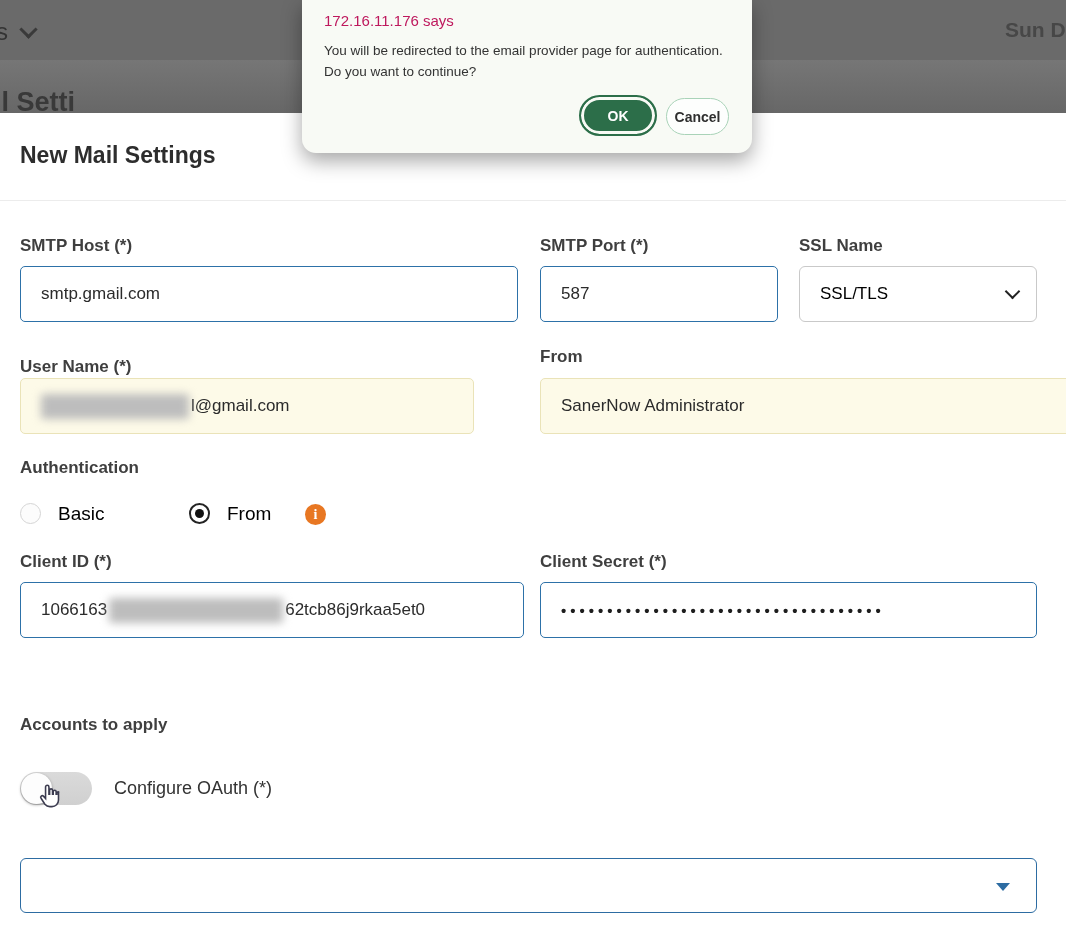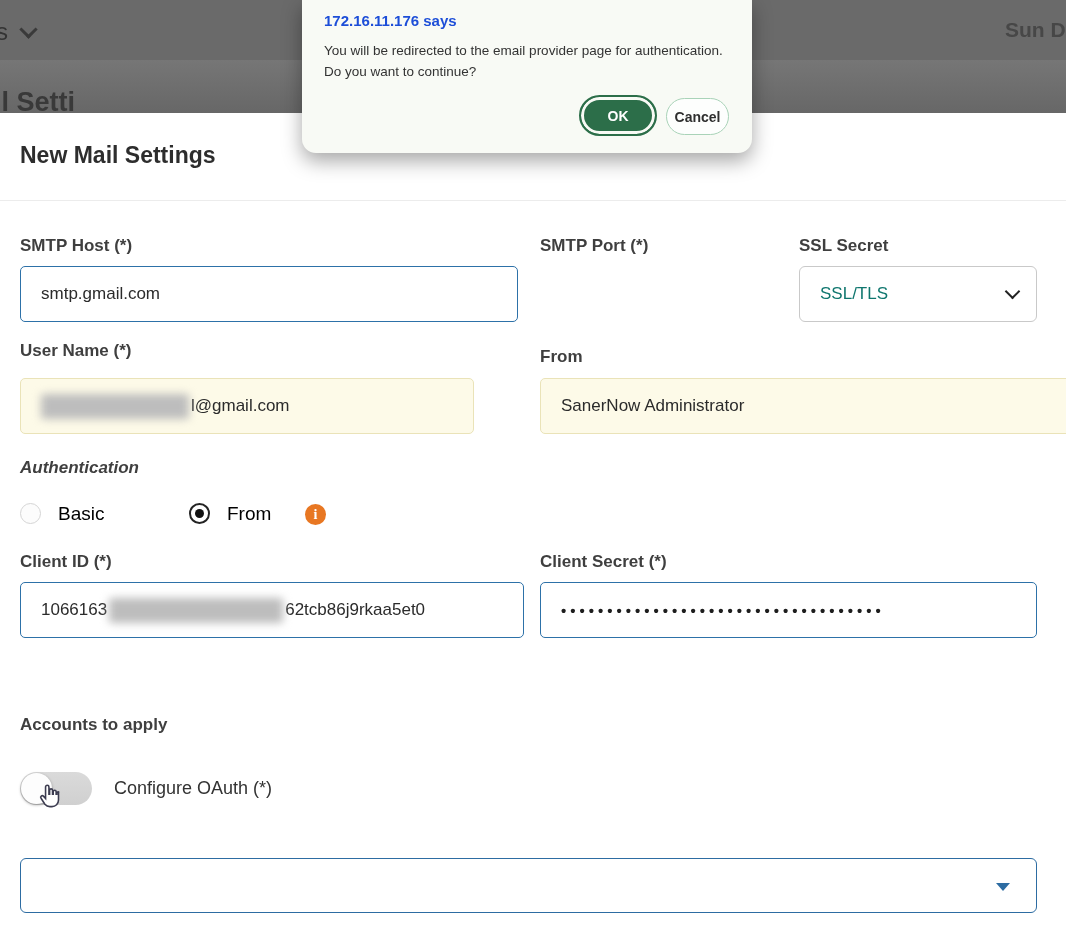--- a/index.html
+++ b/index.html
@@ -23,21 +23,21 @@
   #modal-divider { left:0; top:87px; width:1066px; border-top:1px solid #ececec; }
 
   .field-label { font-size:17px; font-weight:bold; color:#3f3f3f; white-space:nowrap; }
   .input { position:absolute; height:56px; background:#fff; border:1.5px solid #2d71a8;
     border-radius:5px; font-size:17px; color:#2b2b2b; display:flex; align-items:center;
     padding:11px 20px; overflow:hidden; white-space:nowrap;text-align:right; }
   .input.yellow { background:#fdfae8; border:1px solid #eae3b8; }
   .redact { display:inline-block; background:#bdbdbd; border-radius:3px; filter:blur(4px); }
 
   .select-box { position:absolute; height:56px; background:#fff; border:1px solid #c9c9c9;
-    border-radius:6px; font-size:17px; color:#0f766e; display:flex; align-items:center;
+    border-radius:6px; font-size:17px; color:#000000; display:flex; align-items:center;
     justify-content:space-between; padding:0 18px 0 20px; cursor:pointer; }
   .select-chev { width:11px; height:11px; border-right:2.5px solid #222;
     border-bottom:2.5px solid #222; transform:rotate(45deg); margin-top:-5px; }
 
   .radio { position:absolute; width:21px; height:21px; border-radius:50%; background:#fcfcfc;
     border:1.5px solid #d5d5d5; }
   .radio.checked { border:2px solid #232323; background:#fff; display:flex;
     align-items:center; justify-content:center; }
   .radio.checked::after { content:""; width:9px; height:9px; border-radius:50%; background:#111; }
   .radio-label { position:absolute; font-size:19px; color:#000000; }
@@ -55,21 +55,21 @@
 
   #accounts-dropdown { left:20px; top:745px; width:1017px; height:55px; border:1.5px solid #2d6ca2;
     border-radius:6px; background:#fff; cursor:pointer; }
   #accounts-caret { position:absolute; right:26px; top:24px; width:0; height:0;
     border-left:7px solid transparent; border-right:7px solid transparent;
     border-top:8px solid #2d6ca2; }
 
   
   #browser-dialog { left:302px; top:0; width:450px; height:153px; background:#f8faf5;
     border-radius:0 0 14px 14px; box-shadow:0 8px 20px rgba(0,0,0,.35); z-index:10; }
-  #dialog-title { left:22px; top:12px; font-size:15px; font-weight:bold; color:#1d4ed8; }
+  #dialog-title { left:22px; top:12px; font-size:15px; font-weight:normal; color:#be185d; }
   .dialog-msg { left:22px; font-size:13.5px; color:#333; }
   #dialog-ok { position:absolute; left:277px; top:95px; width:78px; height:41px; border-radius:21px;
     background:#2c6e49; border:2px solid #2c6e49; box-shadow:inset 0 0 0 3px #f8faf5;
     color:#fff; font-weight:bold; font-size:14px; cursor:pointer;
     font-family:"Liberation Sans", sans-serif; }
   #dialog-cancel { position:absolute; left:364px; top:98px; width:63px; height:37px; border-radius:19px;
     background:#fdfefd; border:1px solid #a9d3b8; color:#2f2f2f; font-weight:bold; font-size:14px;
     cursor:pointer; font-family:"Liberation Sans", sans-serif; }
 
   #cursor { position:absolute; left:36px; top:670px; width:27px; height:27px; z-index:20; pointer-events:none; }
@@ -84,42 +84,45 @@
 <div class="abs" id="backdrop-mid">
   <span class="abs" id="page-title-fragment">il Setti</span>
 </div>
 
 <div class="abs" id="modal">
   <div class="abs" id="modal-title">New Mail Settings</div>
   <div class="abs" id="modal-divider"></div>
 
   <div class="abs field-label" style="left:20px; top:123px;">SMTP Host (*)</div>
   <div class="abs field-label" style="left:540px; top:123px;">SMTP Port (*)</div>
-  <div class="abs field-label" style="left:799px; top:123px;">SSL Secret</div>
+  <div class="abs field-label" style="left:799px; top:123px;">SSL Name</div>
 
   <div class="input" style="left:20px; top:153px; width:498px;">
     <span>smtp.gmail.com</span>
+  </div>
+  <div class="input" style="left:540px; top:153px; width:238px;">
+    <span>587</span>
   </div>
   <div class="select-box" style="left:799px; top:153px; width:238px;">
     <span>SSL/TLS</span>
     <span class="select-chev"></span>
   </div>
 
-  <div class="abs field-label" style="left:20px; top:228px;text-align:right;">User Name (*)</div>
+  <div class="abs field-label" style="left:20px; top:244px;text-align:right;">User Name (*)</div>
   <div class="abs field-label" style="left:540px; top:234px;">From</div>
 
   <div class="input yellow" style="left:20px; top:265px; width:454px;">
     <span class="redact" style="width:148px; height:25px; margin-right:2px;"></span>
     <span>l@gmail.com</span>
   </div>
   <div class="input yellow" style="left:540px; top:265px; width:550px;">
     <span>SanerNow Administrator</span>
   </div>
 
-  <div class="abs field-label" style="left:20px; top:345px;font-style:italic;">Authentication</div>
+  <div class="abs field-label" style="left:20px; top:345px;">Authentication</div>
   <div class="radio" style="left:20px; top:390px;"></div>
   <div class="radio-label" style="left:58px; top:390px;">Basic</div>
   <div class="radio checked" style="left:189px; top:390px;"></div>
   <div class="radio-label" style="left:227px; top:390px;">From</div>
   <div id="info-icon" style="left:305px; top:391px;">
     <span>i</span>
   </div>
 
   <div class="abs field-label" style="left:20px; top:439px;">Client ID (*)</div>
   <div class="abs field-label" style="left:540px; top:439px;">Client Secret (*)</div>

